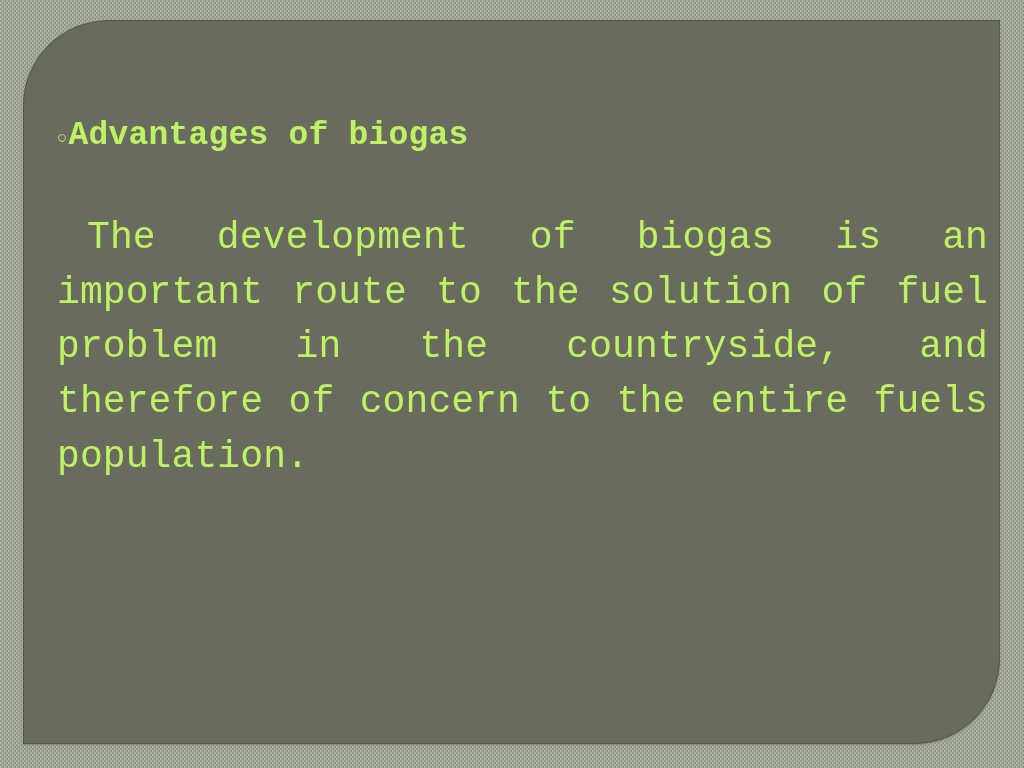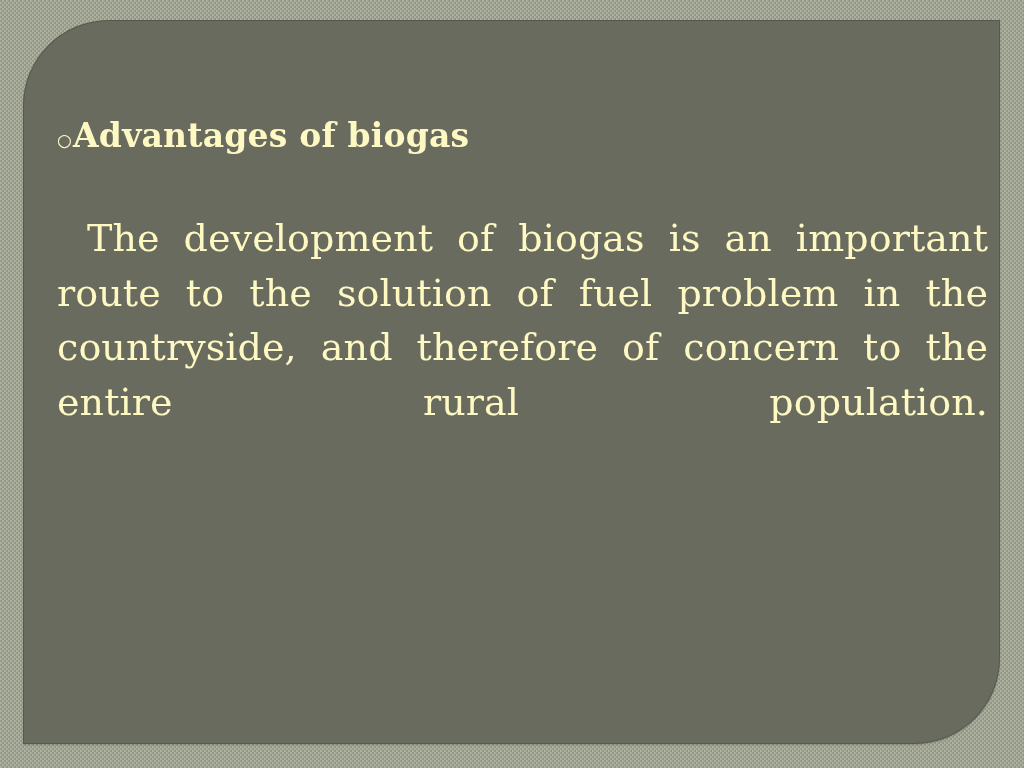--- a/index.html
+++ b/index.html
@@ -53,21 +53,22 @@
       inset 0 0 0 1px rgba(58,60,50,0.38),
       0 1px 2px rgba(60,64,52,0.30);
     z-index: 2;
   }
 
   .content {
     position: absolute;
     left: 34px;
     right: 8px;
     top: 98px;
-    color: #fef9c3;
+    color: #bef264;
+    font-family: Liberation Mono, monospace;
   }
 
   .title-line {
     font-size: 33px;
     line-height: 1.12;
     font-weight: 700;
     letter-spacing: 0.2px;
     white-space: nowrap;
   }
 
@@ -115,21 +116,21 @@
 <div class="slide">
 
   <div class="panel">
 
     <div class="content">
 
       <div class="title-line"><span class="bullet-glyph">○</span><span>Advantages of biogas</span></div>
 
       <div class="gap"></div>
 
-      <p class="para para-justified">The development of biogas is an important route to the solution of fuel problem in the countryside, and therefore of concern to the entire rural population.</p>
+      <p class="para para-justified">The development of biogas is an important route to the solution of fuel problem in the countryside, and therefore of concern to the entire fuels population.</p>
 
       <div class="gap-mid"></div>
 
 
     </div>
 
   </div>
 
 </div>
 

